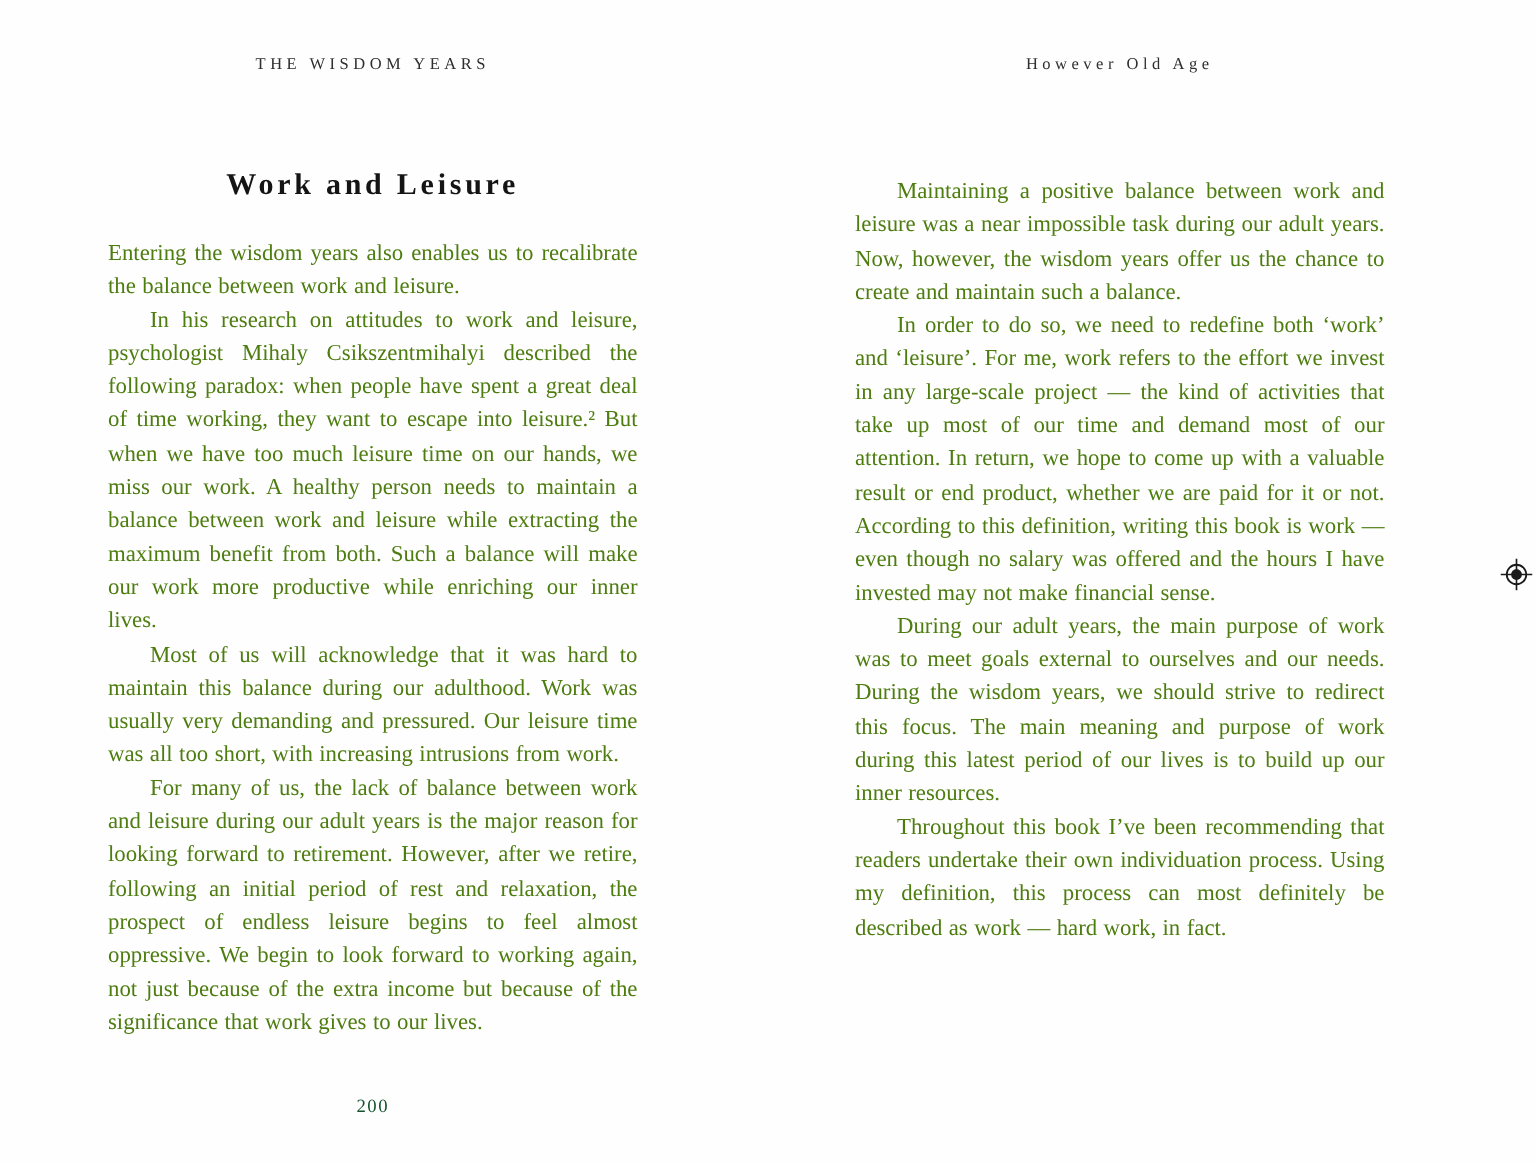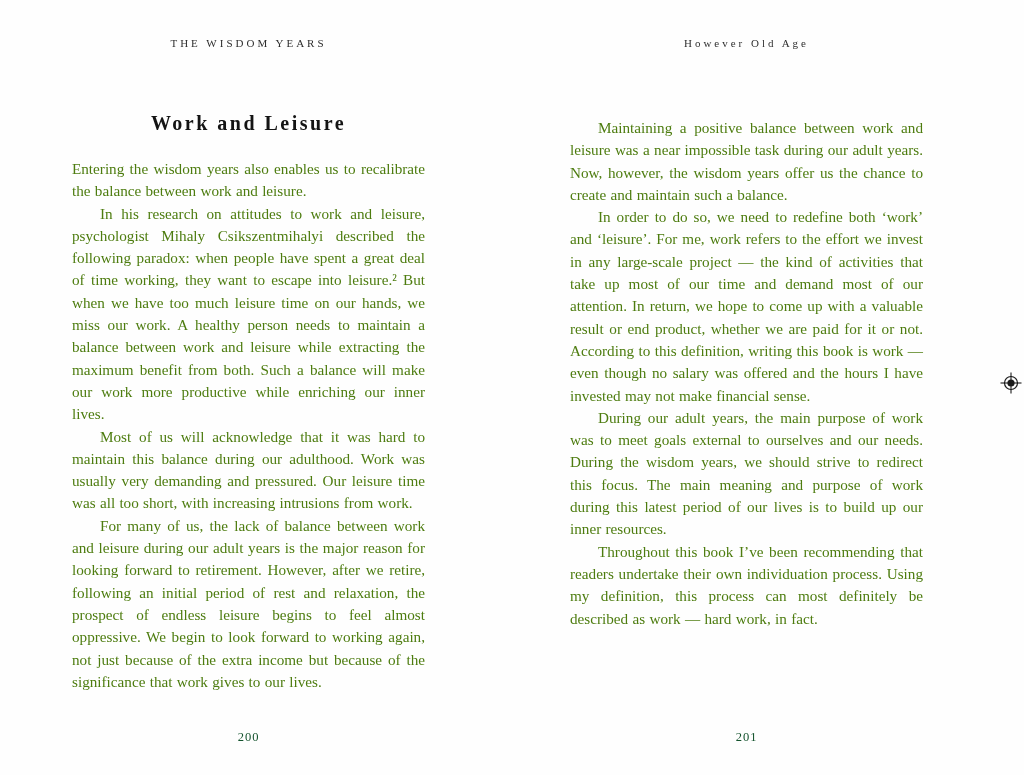--- a/index.html
+++ b/index.html
@@ -92,21 +92,20 @@
 </div>
 
 <div class="page-col col-right">
   <div class="running-header">However Old Age</div>
   <div class="body-text body-right">
     <p class="indent">Maintaining a positive balance between work and leisure was a near impossible task during our adult years. Now, however, the wisdom years offer us the chance to create and maintain such a balance.</p>
     <p class="indent">In order to do so, we need to redefine both ‘work’ and ‘leisure’. For me, work refers to the effort we invest in any large-scale project — the kind of activities that take up most of our time and demand most of our attention. In return, we hope to come up with a valuable result or end product, whether we are paid for it or not. According to this definition, writing this book is work — even though no salary was offered and the hours I have invested may not make financial sense.</p>
     <p class="indent">During our adult years, the main purpose of work was to meet goals external to ourselves and our needs. During the wisdom years, we should strive to redirect this focus. The main meaning and purpose of work during this latest period of our lives is to build up our inner resources.</p>
     <p class="indent">Throughout this book I’ve been recommending that readers undertake their own individuation process. Using my definition, this process can most definitely be described as work — hard work, in fact.</p>
   </div>
-  <div class="page-number">201</div>
 </div>
 
 <svg class="reg-mark" viewBox="0 0 24 24" aria-hidden="true">
   <circle cx="12" cy="12" r="6.5" fill="none" stroke="#1a1a1a" stroke-width="1.2"></circle>
   <line x1="12" y1="1.5" x2="12" y2="22.5" stroke="#1a1a1a" stroke-width="1.1"></line>
   <line x1="1.5" y1="12" x2="22.5" y2="12" stroke="#1a1a1a" stroke-width="1.1"></line>
   <circle cx="12" cy="12" r="3.6" fill="#1a1a1a"></circle>
 </svg>
 
 </body></html>

